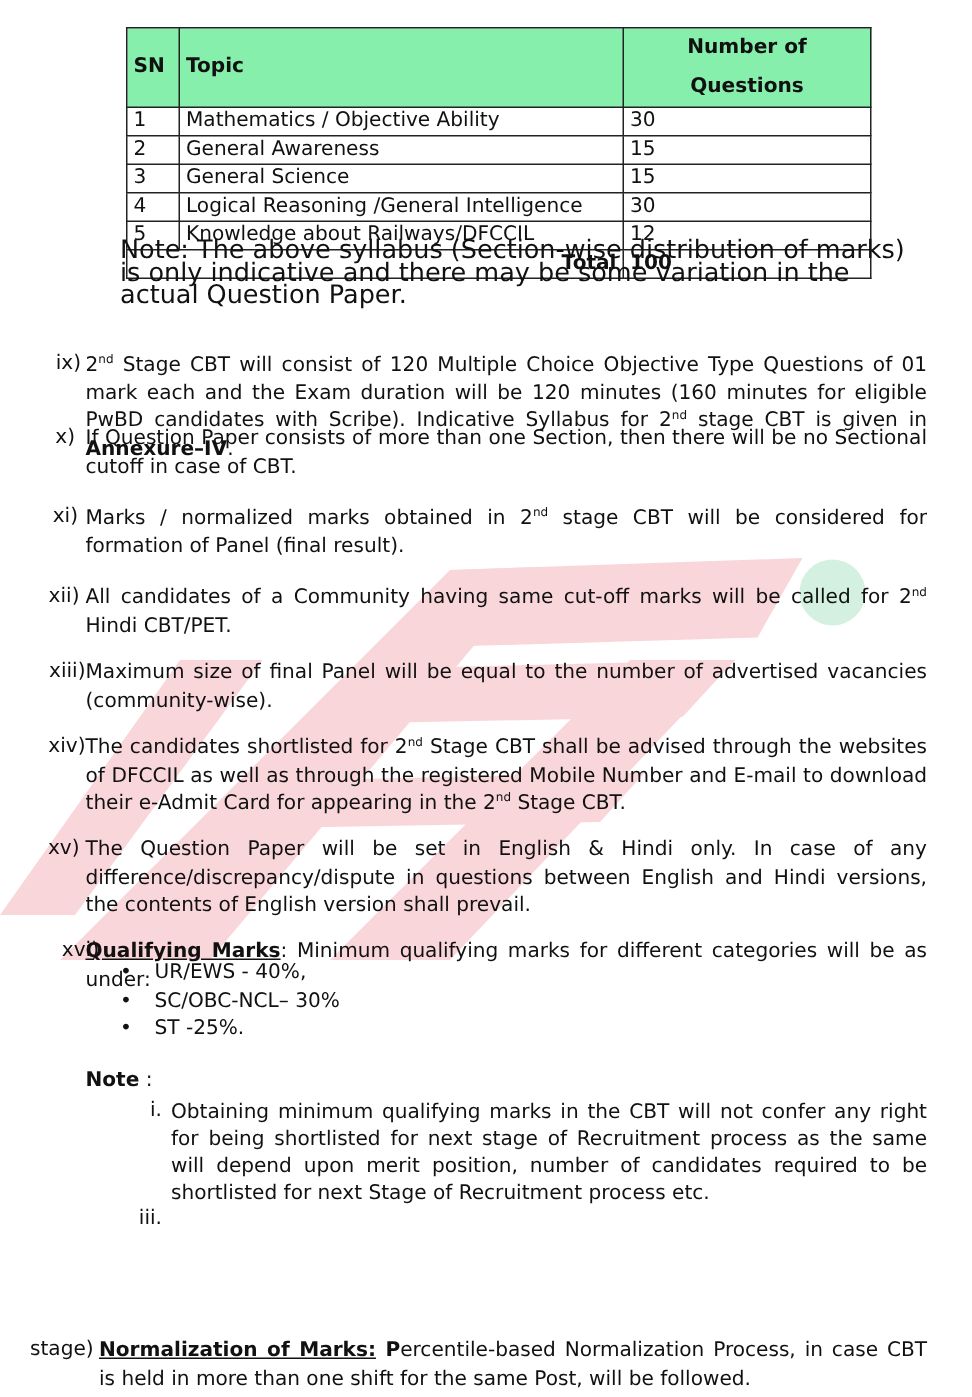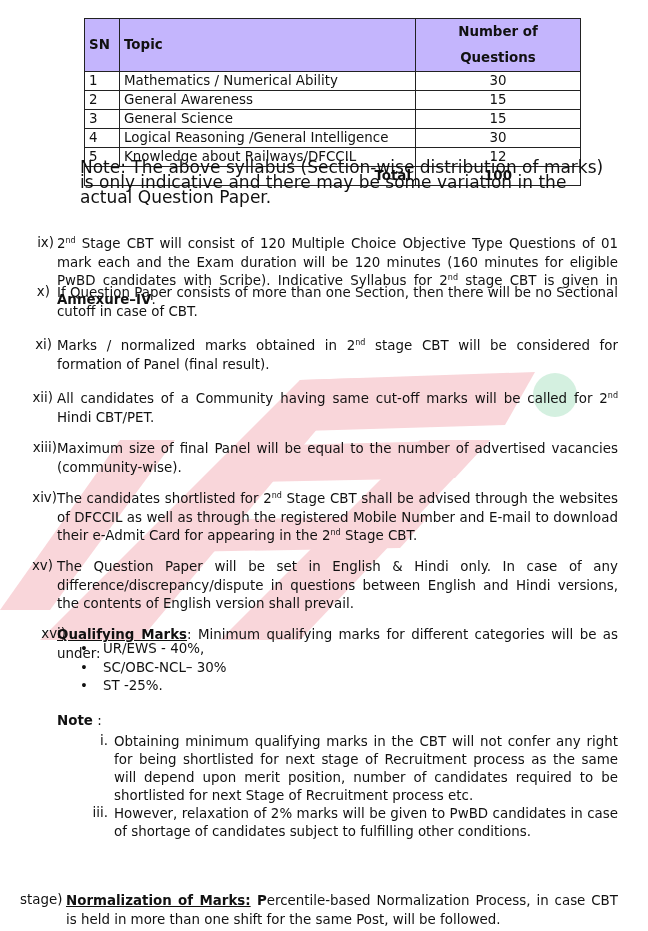--- a/index.html
+++ b/index.html
@@ -7,23 +7,23 @@
     width: 648px; height: 931px; background: #ffffff; position: relative; overflow: hidden;
     font-family: "DejaVu Sans", sans-serif; color: #111; font-size: 13.4px;
   }
   .watermark { position: absolute; left: 0; top: 0; width: 648px; height: 931px; pointer-events: none; z-index: 0; }
   .content { position: relative; z-index: 1; }
   table.syllabus {
     position: absolute; left: 84px; top: 18px; width: 497px; border-collapse: collapse;
     font-size: 13.4px;
   }
   table.syllabus th, table.syllabus td { border: 1px solid #222; padding: 0 4px; line-height: 18px; height: 18px; }
-  table.syllabus thead th { background: #c4b5fd; font-weight: bold; height: 26px; line-height: 26px; text-align: left; }
+  table.syllabus thead th { background: #86efac; font-weight: bold; height: 26px; line-height: 26px; text-align: left; }
   table.syllabus thead th.num { text-align: center; }
-  table.syllabus td.num { text-align: center; }
+  table.syllabus td.num { text-align: left; }
   table.syllabus td.sn { width: 26px; }
   table.syllabus td.topic { width: 287px; }
   table.syllabus tr.total td { font-weight: bold; }
   table.syllabus tr.total td.total-label { text-align: right; }
   .note-small { position: absolute; left: 80px; top: 160px; width: 540px; font-size: 17px; line-height: 15px; }
 
   .item { position: absolute; left: 0; width: 648px; }
   .item .num { position: absolute; text-align: right; }
   .item .text { position: absolute; left: 57px; width: 561px; text-align: justify; line-height: 18.5px; }
   .item .text.last-left { text-align-last: left; }
@@ -66,21 +66,21 @@
     <thead>
       <tr>
         <th>SN</th>
         <th>Topic</th>
         <th class="num">Number of Questions</th>
       </tr>
     </thead>
     <tbody>
       <tr>
         <td class="sn">1</td>
-        <td class="topic">Mathematics / Numerical Ability</td>
+        <td class="topic">Mathematics / Objective Ability</td>
         <td class="num">30</td>
       </tr>
       <tr>
         <td class="sn">2</td>
         <td class="topic">General Awareness</td>
         <td class="num">15</td>
       </tr>
       <tr>
         <td class="sn">3</td>
         <td class="topic">General Science</td>
@@ -151,21 +151,20 @@
   </ul>
   <div class="note-label"><span>Note</span><span style="font-weight:normal"> :</span></div>
 
   <div class="subnotes">
     <div class="subnote">
       <span class="rn">i.</span>
       <div class="st" style="text-align-last:left;">Obtaining minimum qualifying marks in the CBT will not confer any right for being shortlisted for next stage of Recruitment process as the same will depend upon merit position, number of candidates required to be shortlisted for next Stage of Recruitment process etc.</div>
     </div>
     <div class="subnote">
       <span class="rn">iii.</span>
-      <div class="st" style="text-align-last:left;">However, relaxation of 2% marks will be given to PwBD candidates in case of shortage of candidates subject to fulfilling other conditions.</div>
     </div>
   </div>
 
   <div class="item" style="top:892px;">
     <span class="num" style="left:20px;width:42px;">stage)</span>
     <div class="text last-left" style="left:66px;width:552px;"><span class="ul-bold">Normalization of Marks:</span><span class="bold"> P</span><span>ercentile-based Normalization Process, in case CBT is held in more than one shift for the same Post, will be followed.</span></div>
   </div>
 </div>
 
 </body></html>

